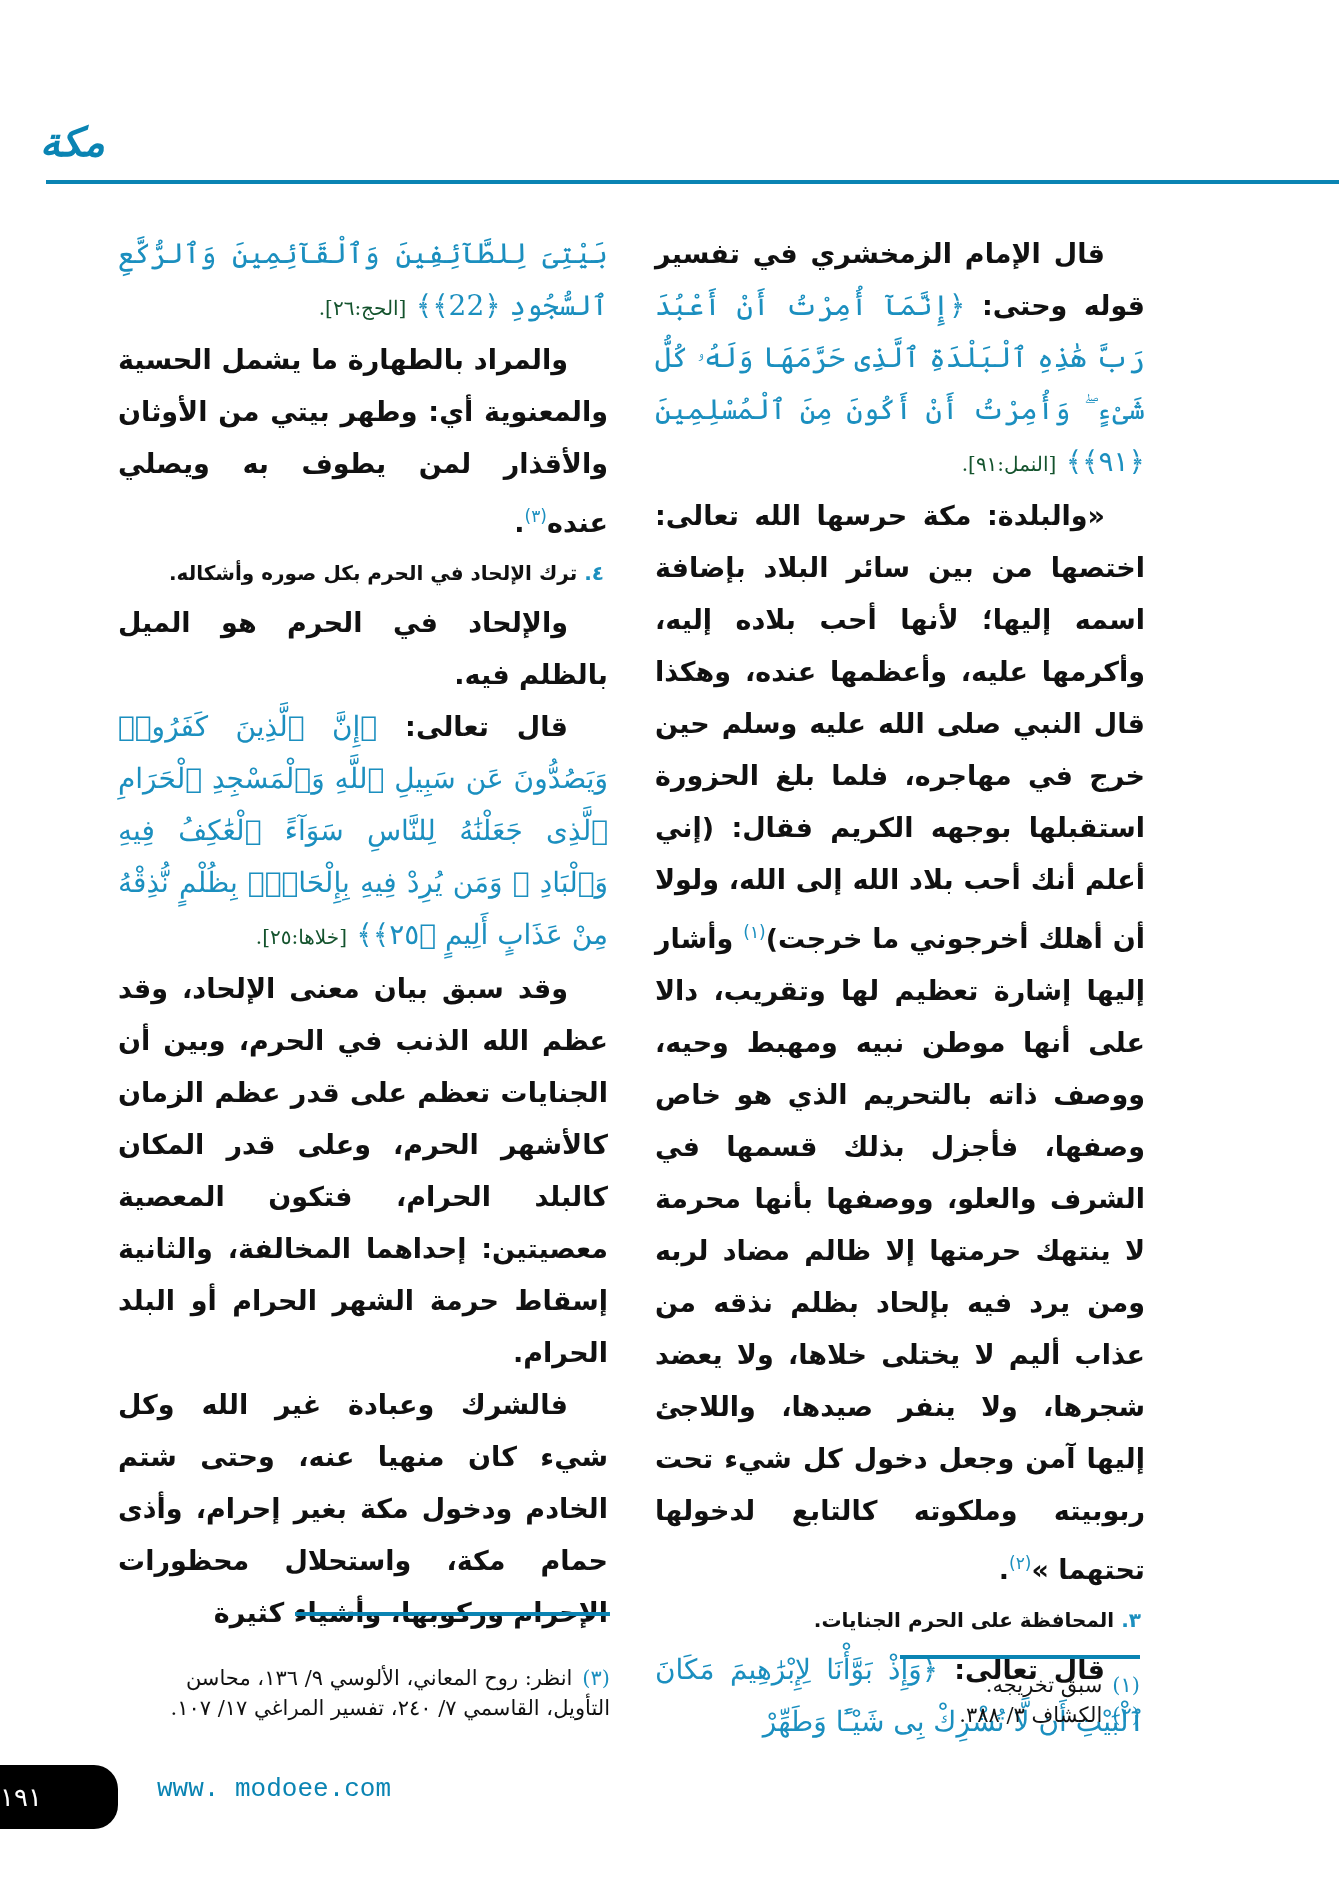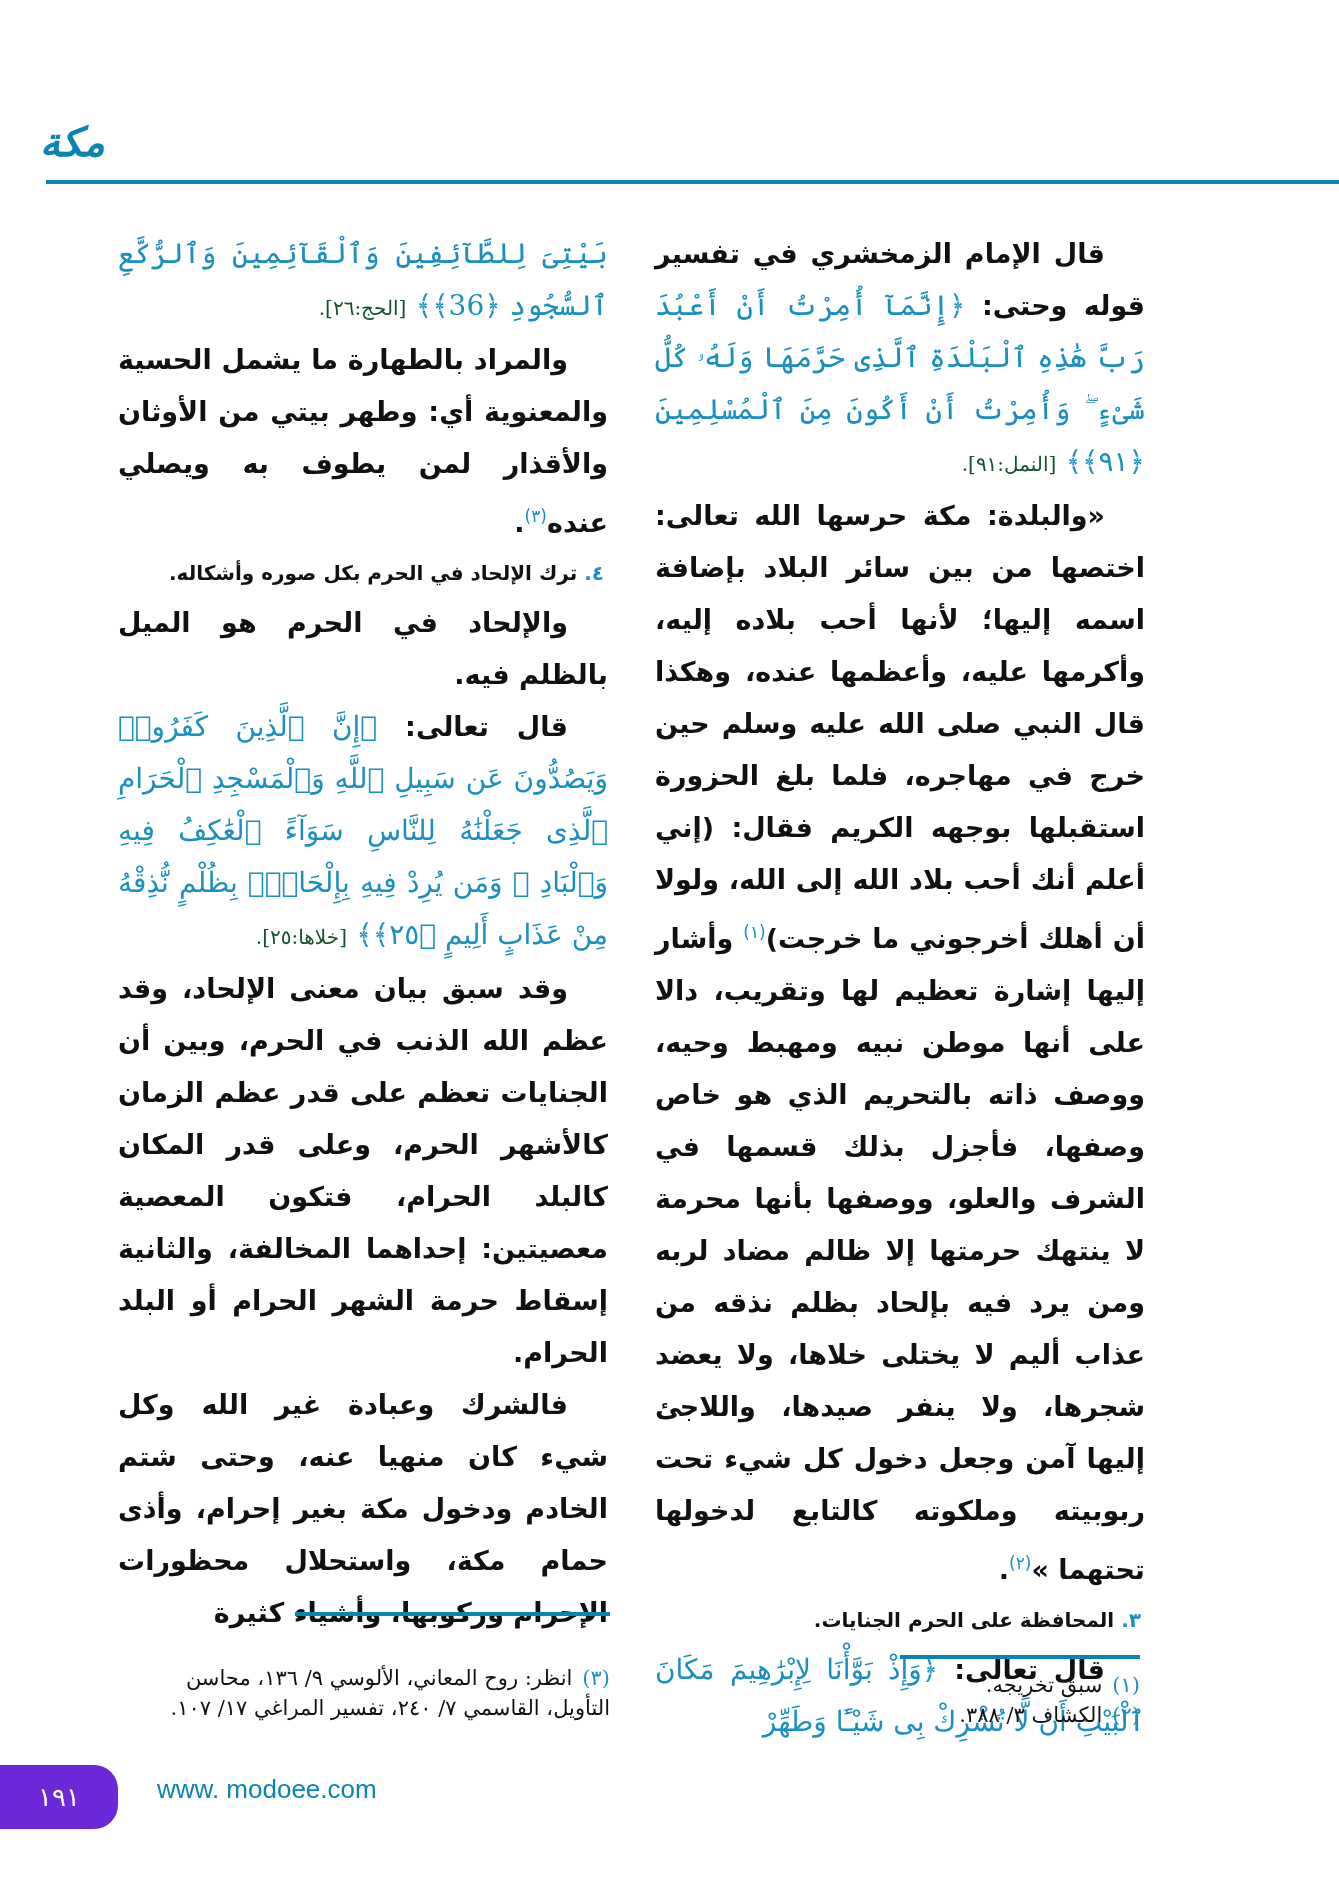--- a/index.html
+++ b/index.html
@@ -14,23 +14,23 @@
   .p { font-size: 27px; line-height: 52px; font-weight: bold; margin: 0; }
   .p.indent { text-indent: 40px; }
   .quran { color: #1b8fbf; font-family: "DejaVu Serif", serif; font-weight: normal; font-size: 28px; }
   .ref { font-weight: normal; font-size: 20px; color: #14532d; font-family: "DejaVu Serif", serif; }
   .sup { color: #1b8fbf; font-weight: normal; font-size: 17px; vertical-align: super; }
   .num { color: #1b8fbf; }
   .heading { font-size: 20px; font-weight: bold; line-height: 40px; margin: 4px; padding-right: 0; }
   .fn-rule { position: absolute; height: 4px; background: #0a84b3; }
   .fn { position: absolute; direction: rtl; font-family: "DejaVu Serif", serif; font-size: 21px; line-height: 30px; color: #111; }
   .fn .fnum { color: #1b8fbf; margin-left: 10px; }
-  .page-badge { position: absolute; left: 0; top: 1765px; width: 118px; height: 64px; background: #6d28d9;
-                border-radius: 0 24px 24px 0; color: #ffffff; font-size: 26px; text-align: center; line-height: 64px; }
-  .site { position: absolute; left: 157px; top: 1774px; font-size: 26px; color: #0a84b3; font-family: Liberation Sans, sans-serif; }
+  .page-badge { position: absolute; left: 0; top: 1765px; width: 118px; height: 64px; background: #000000;
+                border-radius: 0 24px 24px 0; color: #ffffff; font-size: 26px; text-align: left; line-height: 64px; }
+  .site { position: absolute; left: 157px; top: 1774px; font-size: 26px; color: #0a84b3; font-family: Liberation Mono, monospace; }
 </style>
 </head>
 <body>
 
 <div class="header-title">مكة</div>
 <div class="header-rule"></div>
 
 <div class="col col-right">
   <p class="p indent">
     <span>قال الإمام الزمخشري في تفسير قوله وحتى:</span>
@@ -53,21 +53,21 @@
 </div>
 
 <div class="fn-rule" style="left:900px; width:240px; top:1655px;"></div>
 <div class="fn" style="left:820px; width:320px; top:1670px;">
   <div><span class="fnum">(١)</span><span>سبق تخريجه.</span></div>
   <div><span class="fnum">(٢)</span><span>الكشاف ٣/ ٣٨٨.</span></div>
 </div>
 
 <div class="col col-left">
   <p class="p">
-    <span class="quran">بَيْتِىَ لِلطَّآئِفِينَ وَٱلْقَآئِمِينَ وَٱلرُّكَّعِ ٱلسُّجُودِ ﴿36﴾﴾</span>
+    <span class="quran">بَيْتِىَ لِلطَّآئِفِينَ وَٱلْقَآئِمِينَ وَٱلرُّكَّعِ ٱلسُّجُودِ ﴿22﴾﴾</span>
     <span class="ref">[الحج:٢٦].</span>
   </p>
   <p class="p indent">
     <span>والمراد بالطهارة ما يشمل الحسية والمعنوية أي: وطهر بيتي من الأوثان والأقذار لمن يطوف به ويصلي عنده</span><span class="sup">(٣)</span>.
   </p>
   <p class="heading indent">
     <span class="num">٤.</span>
     <span>ترك الإلحاد في الحرم بكل صوره وأشكاله.</span>
   </p>
   <p class="p indent">والإلحاد في الحرم هو الميل بالظلم فيه.</p>

